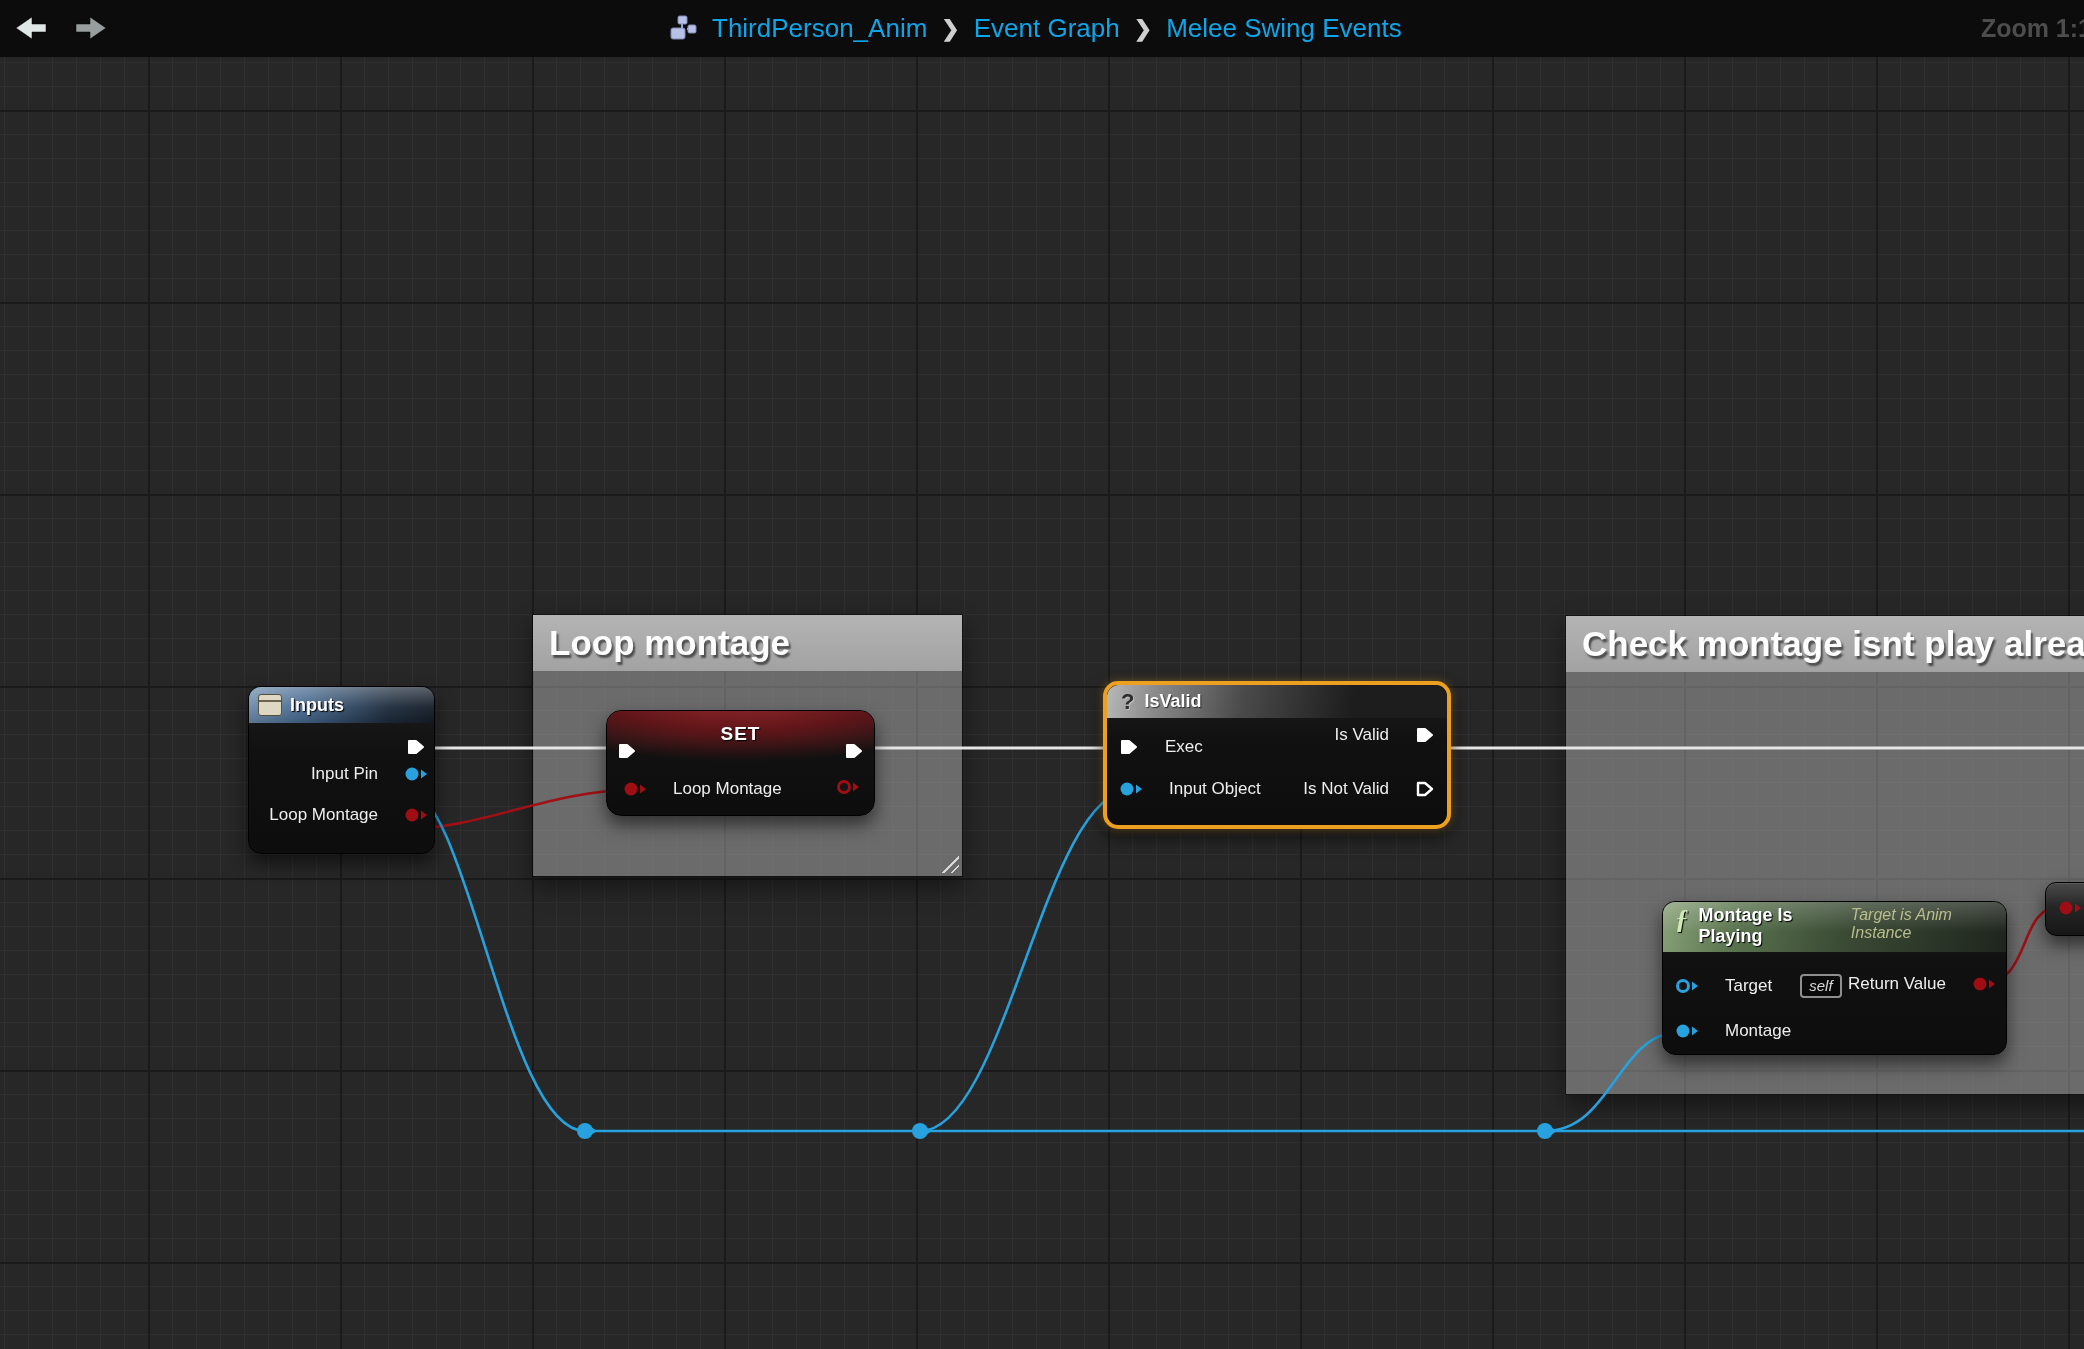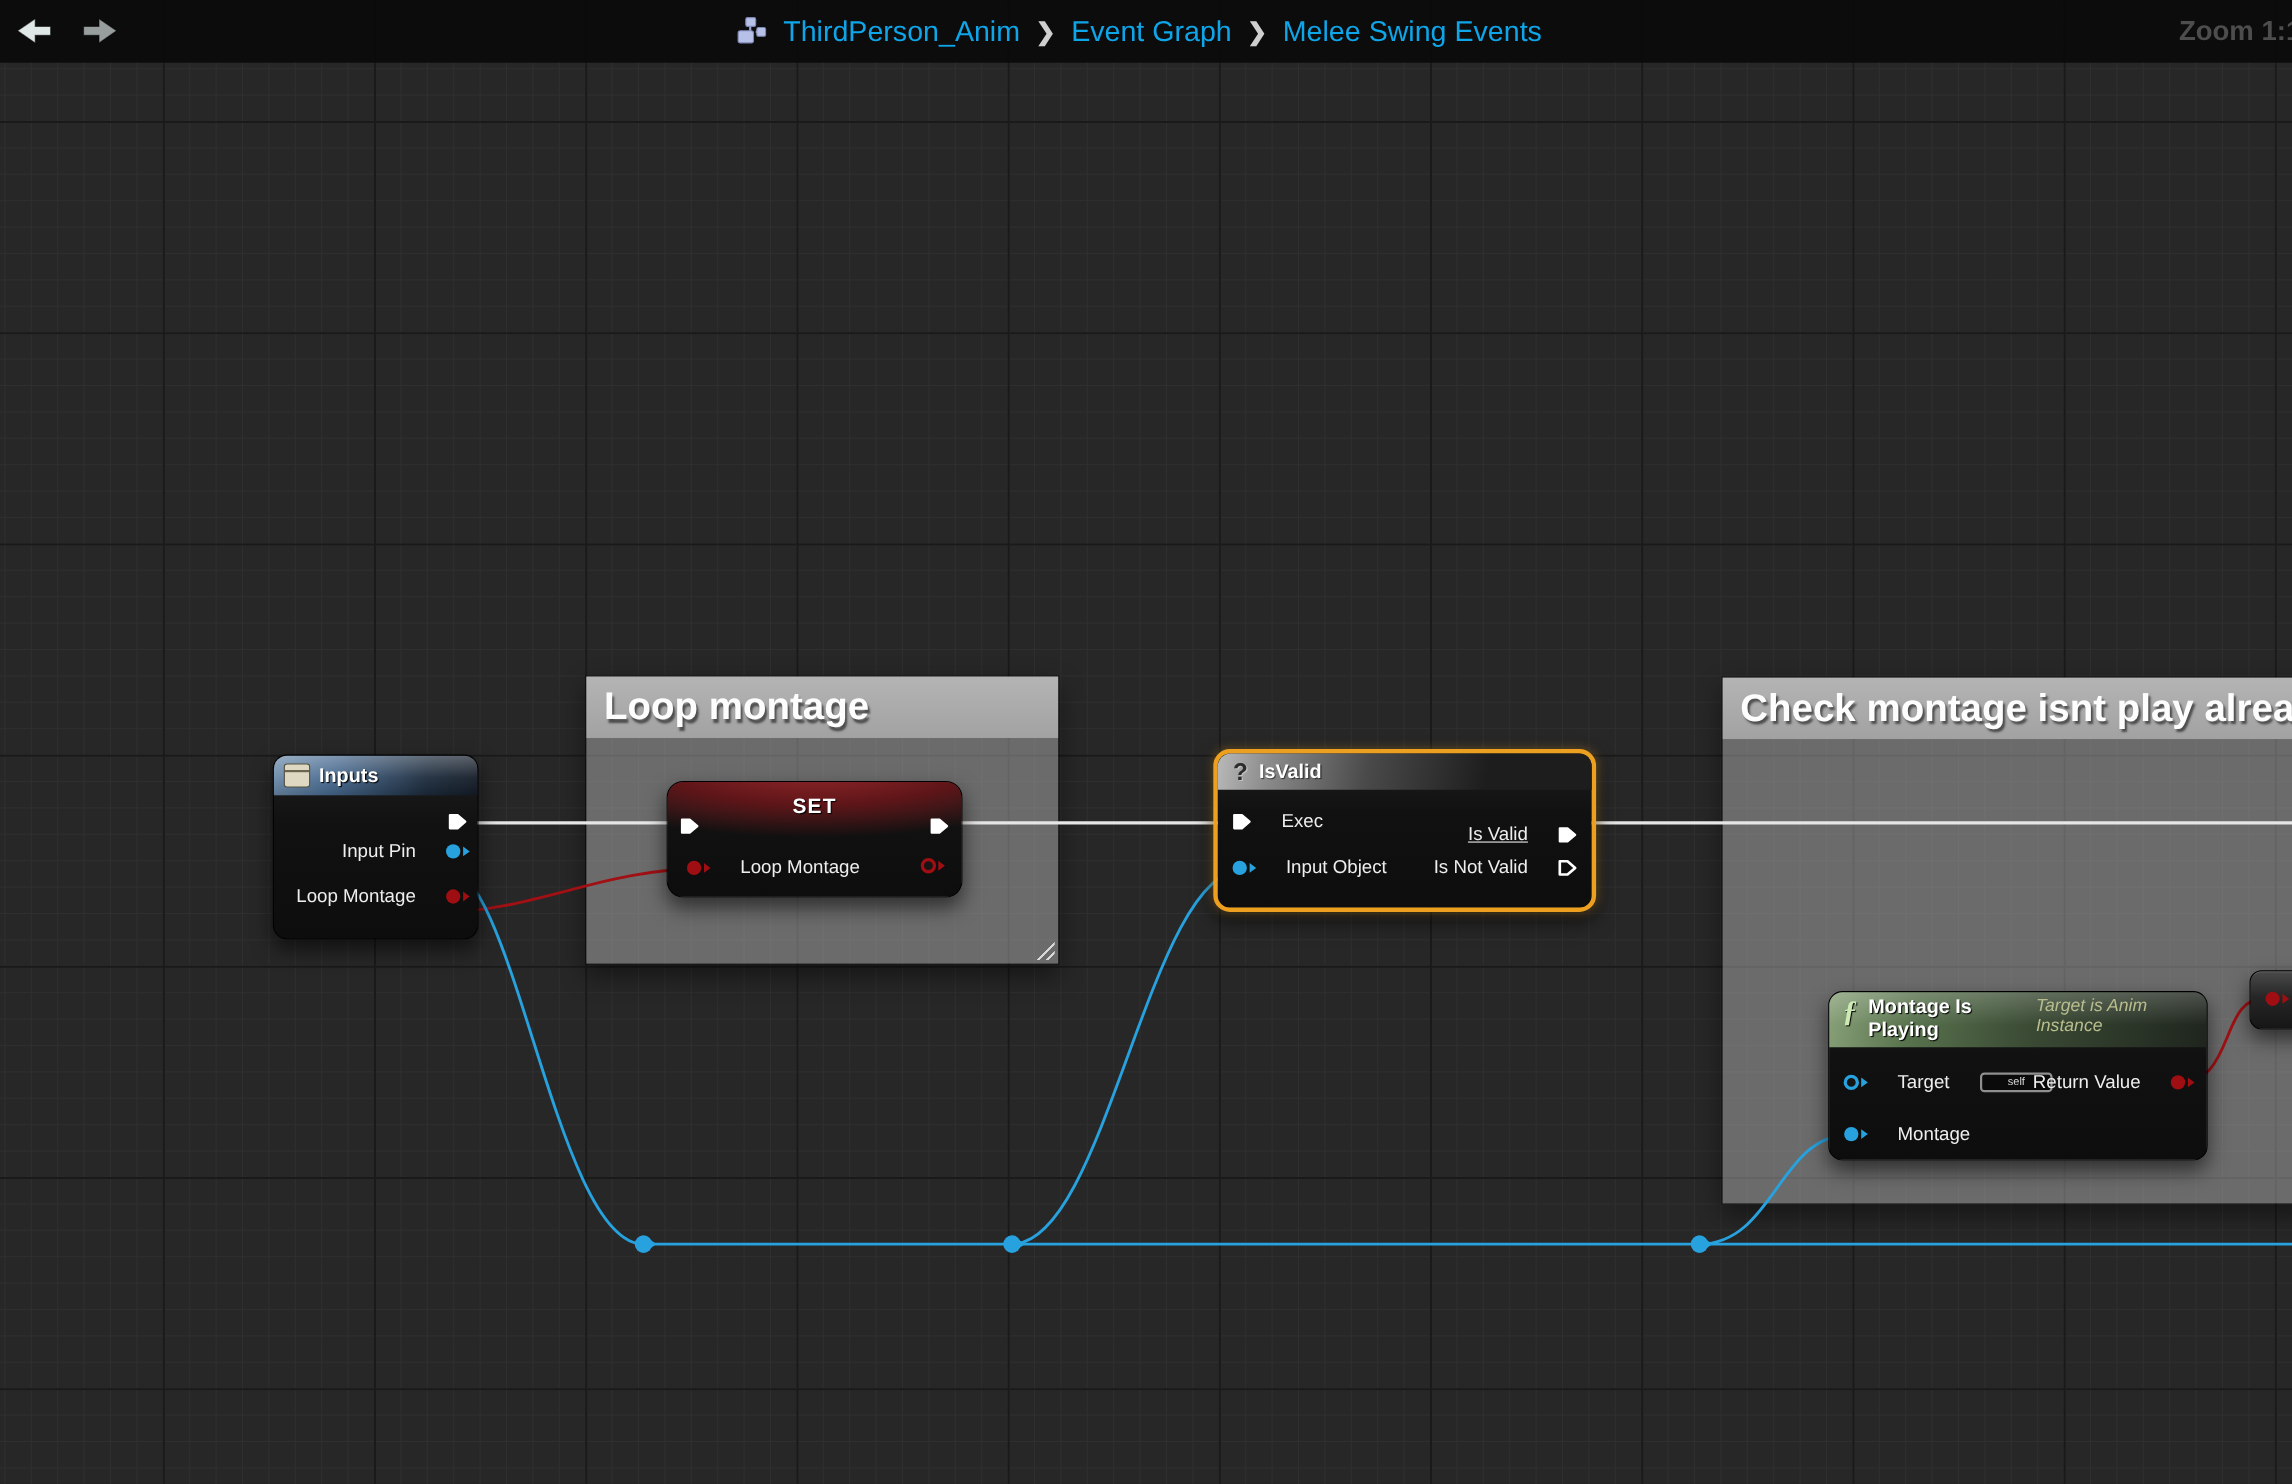--- a/index.html
+++ b/index.html
@@ -61,21 +61,21 @@
   #node-isvalid .q-icon{font-size:22px;font-weight:700;color:#2c2c2c;margin:0 10px 0 14px;text-shadow:1px 1px 0 rgba(255,255,255,0.35);}
   #node-isvalid .node-title{font-size:18px;font-weight:700;color:#fff;text-shadow:1px 1px 1px rgba(0,0,0,0.6);}
   
   #node-montage{left:1662px;top:901px;width:343px;height:152px;}
   #node-montage .node-header{height:50px;background:linear-gradient(100deg,#87a077 0%,#55704a 22%,#35452f 55%,#1b211a 100%);align-items:flex-start;}
   #node-montage .node-header::after{content:"";position:absolute;inset:0;background:linear-gradient(180deg,rgba(255,255,255,0.22),rgba(255,255,255,0.02) 60%);}
   .fn-icon{font-family:"Liberation Serif",serif;font-style:italic;font-weight:700;font-size:27px;color:#cdeab4;margin:2px 10px 0 12px;z-index:1;text-shadow:1px 1px 1px #000;}
   #node-montage .title-wrap{display:flex;flex-direction:row;z-index:1;margin-top:3px;}
   #node-montage .node-title{font-size:18px;font-weight:700;color:#fff;text-shadow:1px 1px 1px #000;}
   #node-montage .node-subtitle{font-size:16px;font-style:italic;color:#b9bd8d;margin-top:1px;}
-  .self-box{border:2px solid #8f8f8f;border-radius:4px;background:rgba(0,0,0,0.35);color:#d9d9d9;font-size:10px;padding:1px 23px 2px;margin-left:2px;}
+  .self-box{border:2px solid #8f8f8f;border-radius:4px;background:rgba(0,0,0,0.35);color:#d9d9d9;font-size:15px;padding:1px 7px 2px;margin-left:2px;font-style:italic;}
   
   #node-partial{left:2045px;top:882px;width:70px;height:52px;border-radius:11px;background:linear-gradient(180deg,#4a4a4a,#262626 45%,#161616);}
   
   .reroute{position:absolute;width:16px;height:16px;border-radius:50%;background:#27a2de;z-index:4;cursor:crosshair;}
   .reroute::after{content:"";position:absolute;left:14px;top:4px;border-left:6px solid #27a2de;border-top:4px solid transparent;border-bottom:4px solid transparent;}
 </style>
 </head>
 <body>
 
 <div id="canvas">
@@ -168,21 +168,21 @@
     <div class="node-header">
       <span class="q-icon">?</span>
       <span class="node-title">IsValid</span>
     </div>
     <div class="pin-row" style="top:52px;left:12px;">
       <svg class="pin-svg" width="20" height="20" viewBox="0 0 20 20">
         <path d="M3 4 h7 l7 6 -7 6 h-7 z" fill="#fff" stroke="#fff" stroke-width="2" stroke-linejoin="round"></path>
       </svg>
       <span>Exec</span>
     </div>
-    <div class="pin-row right" style="top:64px;right:12px;text-decoration:underline;">
+    <div class="pin-row right" style="top:40px;right:12px;">
       <svg class="pin-svg" width="20" height="20" viewBox="0 0 20 20">
         <path d="M3 4 h7 l7 6 -7 6 h-7 z" fill="#fff" stroke="#fff" stroke-width="2" stroke-linejoin="round"></path>
       </svg>
       <span>Is Valid</span>
     </div>
     <div class="pin-row" style="top:94px;left:12px;">
       <svg class="pin-svg" width="24" height="16" viewBox="0 0 24 16">
         <circle cx="8" cy="8" r="6.5" fill="#27a2de"></circle>
           <path d="M17 3.5 l6 4.5 -6 4.5 z" fill="#27a2de"></path>
       </svg>

